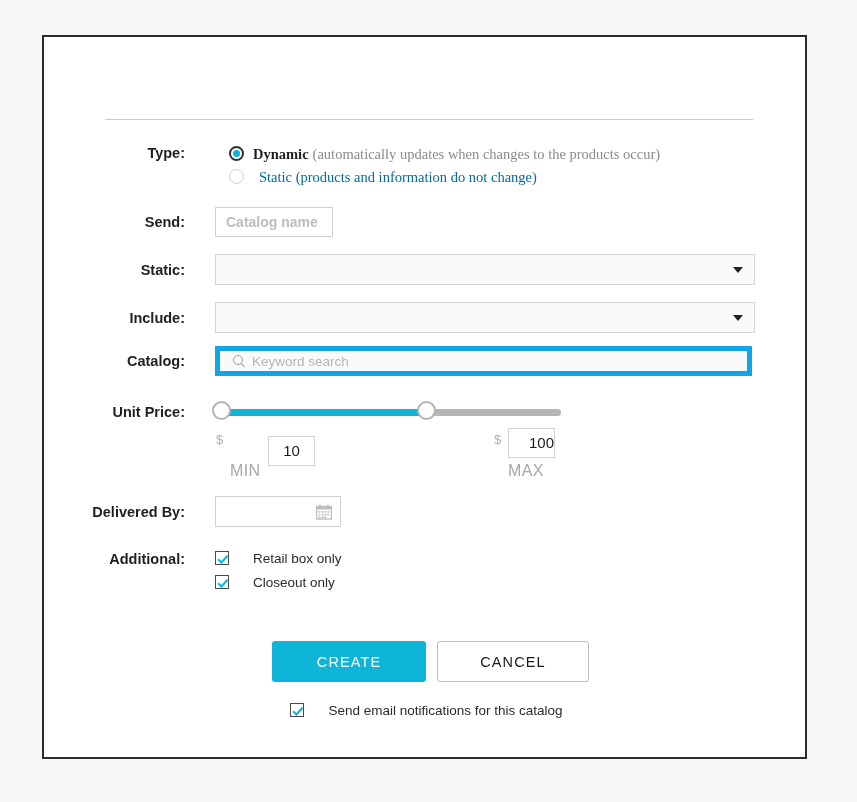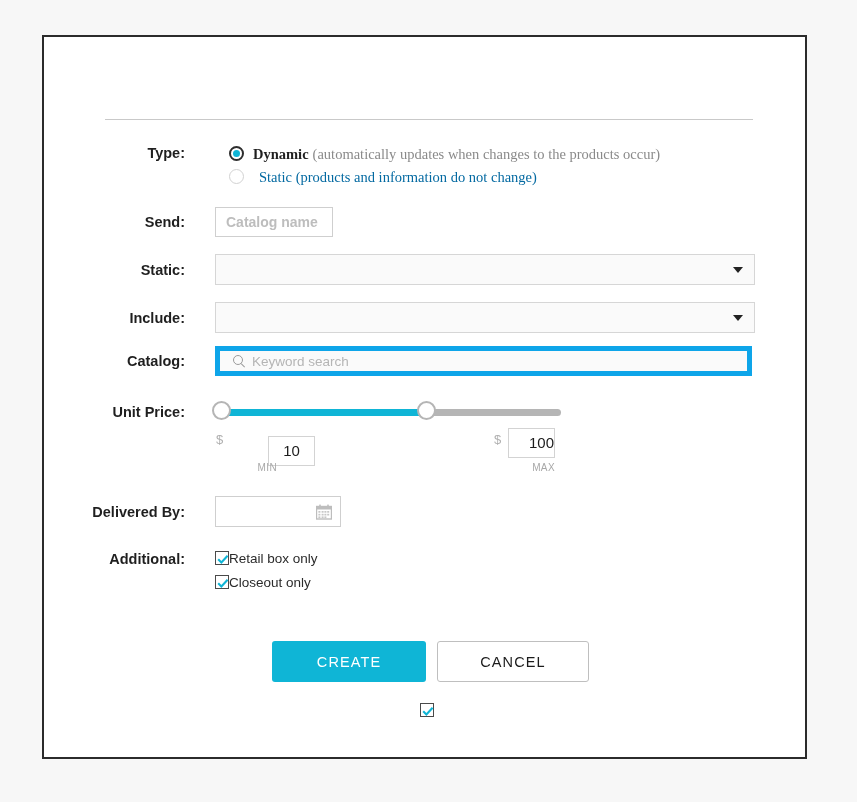--- a/index.html
+++ b/index.html
@@ -195,24 +195,24 @@
     width: 47px; height: 30px;
     border: 1px solid #d3d3d3;
     background: #ffffff;
     text-align: center;
     line-height: 28px;
     font-size: 15px;
     color: #1c1c1c;
   }
   .minmax {
     position: absolute;
-    font-size: 10px;
+    font-size: 16px;
     color: #a8a8a8;
     letter-spacing: .4px;
-    text-align: right;
+    text-align: left;
     width: 47px;
   }
 
   
   #date-field {
     position: absolute;
     left: 171px; top: 459px;
     width: 126px; height: 31px;
     border: 1px solid #cfcfcf;
     background: #ffffff;
@@ -231,21 +231,21 @@
     width: 14px; height: 14px;
     border: 1.5px solid #4a4a4a;
     background: #ffffff;
     vertical-align: middle;
     top: -1px;
   }
   .cbox svg { position: absolute; left: -1px; top: -1px; }
   .cblabel {
     font-size: 13.5px;
     color: #2b2b2b;
-    margin-left: 0;
+    margin-left: 24px;
     vertical-align: middle;
   }
 
   
   #btn-create {
     position: absolute;
     left: 228px; top: 604px;
     width: 154px; height: 41px;
     background: #0fb5d6;
     border: none;
@@ -375,16 +375,16 @@
 
 
   <button id="btn-cancel">CANCEL</button>
   <button id="btn-create">CREATE</button>
 
   <div id="email-row">
     <span class="cbox">
       <svg width="16" height="16" viewBox="0 0 16 16">
           <polyline points="3.2,8.2 6.4,11.4 12.6,4.8" fill="none" stroke="#0fb5d6" stroke-width="2.1"></polyline>
         </svg>
-    </span>
+    </span><span class="cblabel">Send email notifications for this catalog</span>
   </div>
 
 </div>
 
 </body></html>

